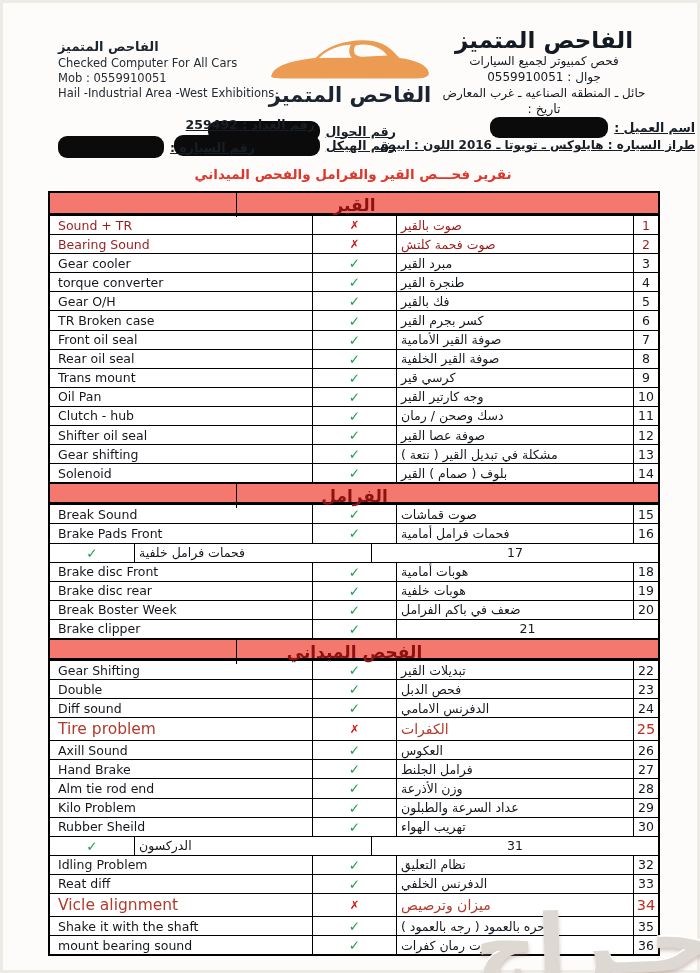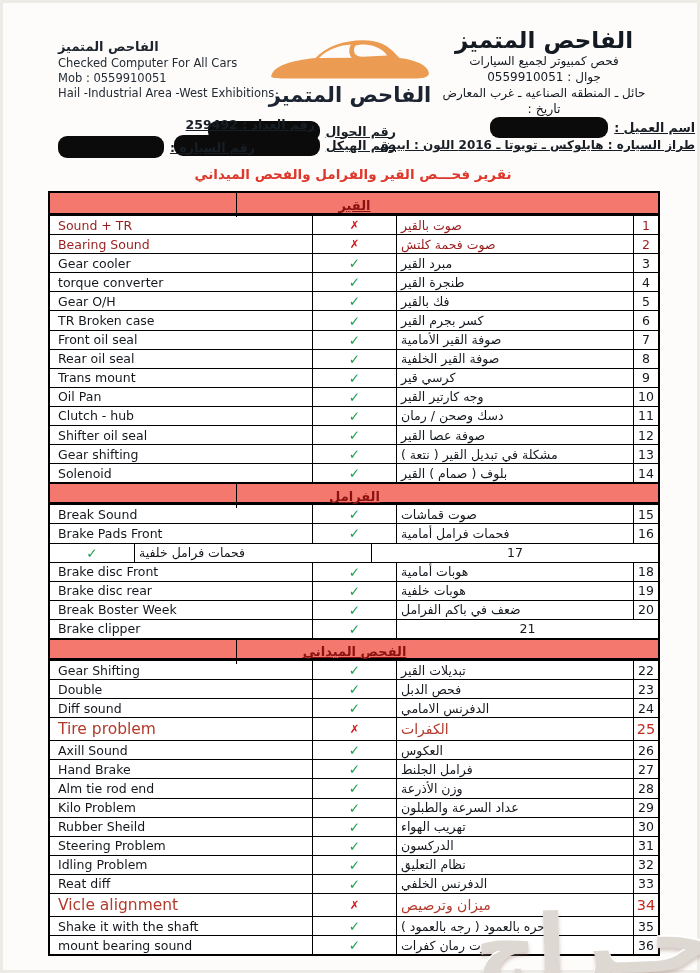--- a/index.html
+++ b/index.html
@@ -47,21 +47,21 @@
     font-weight:bold;flex-direction:column;}
   .cell{box-sizing:border-box;height:100%;display:flex;align-items:center;overflow:hidden;}
   .cell+.cell{border-left:1.5px solid #000;}
   .c-en{width:262px;padding-left:8px;font-size:12.5px;color:#14181d;}
   .c-st{width:84px;justify-content:center;}
   .c-ar{width:237px;justify-content:flex-end;padding-right:6px;padding-left:4px;
     direction:rtl;font-size:12.5px;color:#14181d;}
   .c-no{flex:1;justify-content:center;font-size:12.5px;color:#14181d;}
   .sec-head .c-en{justify-content:center;padding-left:0;font-size:13.5px;color:#0c0c0c;}
   .sec-head .c-st{font-size:17px;color:#8c1212;}
-  .sec-head .c-ar{justify-content:center;padding:12px;font-size:13px;color:#8c1212;text-decoration:underline;}
+  .sec-head .c-ar{justify-content:center;padding:12px;font-size:17px;color:#8c1212;}
   .sec-head .c-no{color:#7a1010;font-size:13px;}
   .ok-mark{color:#22a055;font-weight:bold;font-size:13.5px;}
   .bad-mark{color:#cf1212;font-weight:bold;font-size:11.5px;}
   .t-row.fail .c-en,.t-row.fail .c-ar,.t-row.fail .c-no{color:#9a1d1d;}
   .t-row.fail.big .c-en{font-size:15.5px;color:#b23a2c;}
   .t-row.fail.big .c-ar{font-size:14px;color:#b23a2c;}
   .t-row.fail.big .c-no{font-size:14.5px;color:#c22b1e;}
 
   
   .wm{position:absolute;right:-14px;bottom:-24px;font-size:86px;font-weight:bold;
@@ -409,21 +409,20 @@
   <div class="t-row pass">
     <div class="cell c-en">Rubber Sheild</div>
     <div class="cell c-st">
       <span class="ok-mark">✓</span>
     </div>
     <div class="cell c-ar">تهريب الهواء</div>
     <div class="cell c-no">30</div>
   </div>
 
   <div class="t-row pass">
-    <div class="cell c-en">Steering Problem</div>
     <div class="cell c-st">
       <span class="ok-mark">✓</span>
     </div>
     <div class="cell c-ar">الدركسون</div>
     <div class="cell c-no">31</div>
   </div>
 
   <div class="t-row pass">
     <div class="cell c-en">Idling Problem</div>
     <div class="cell c-st">

